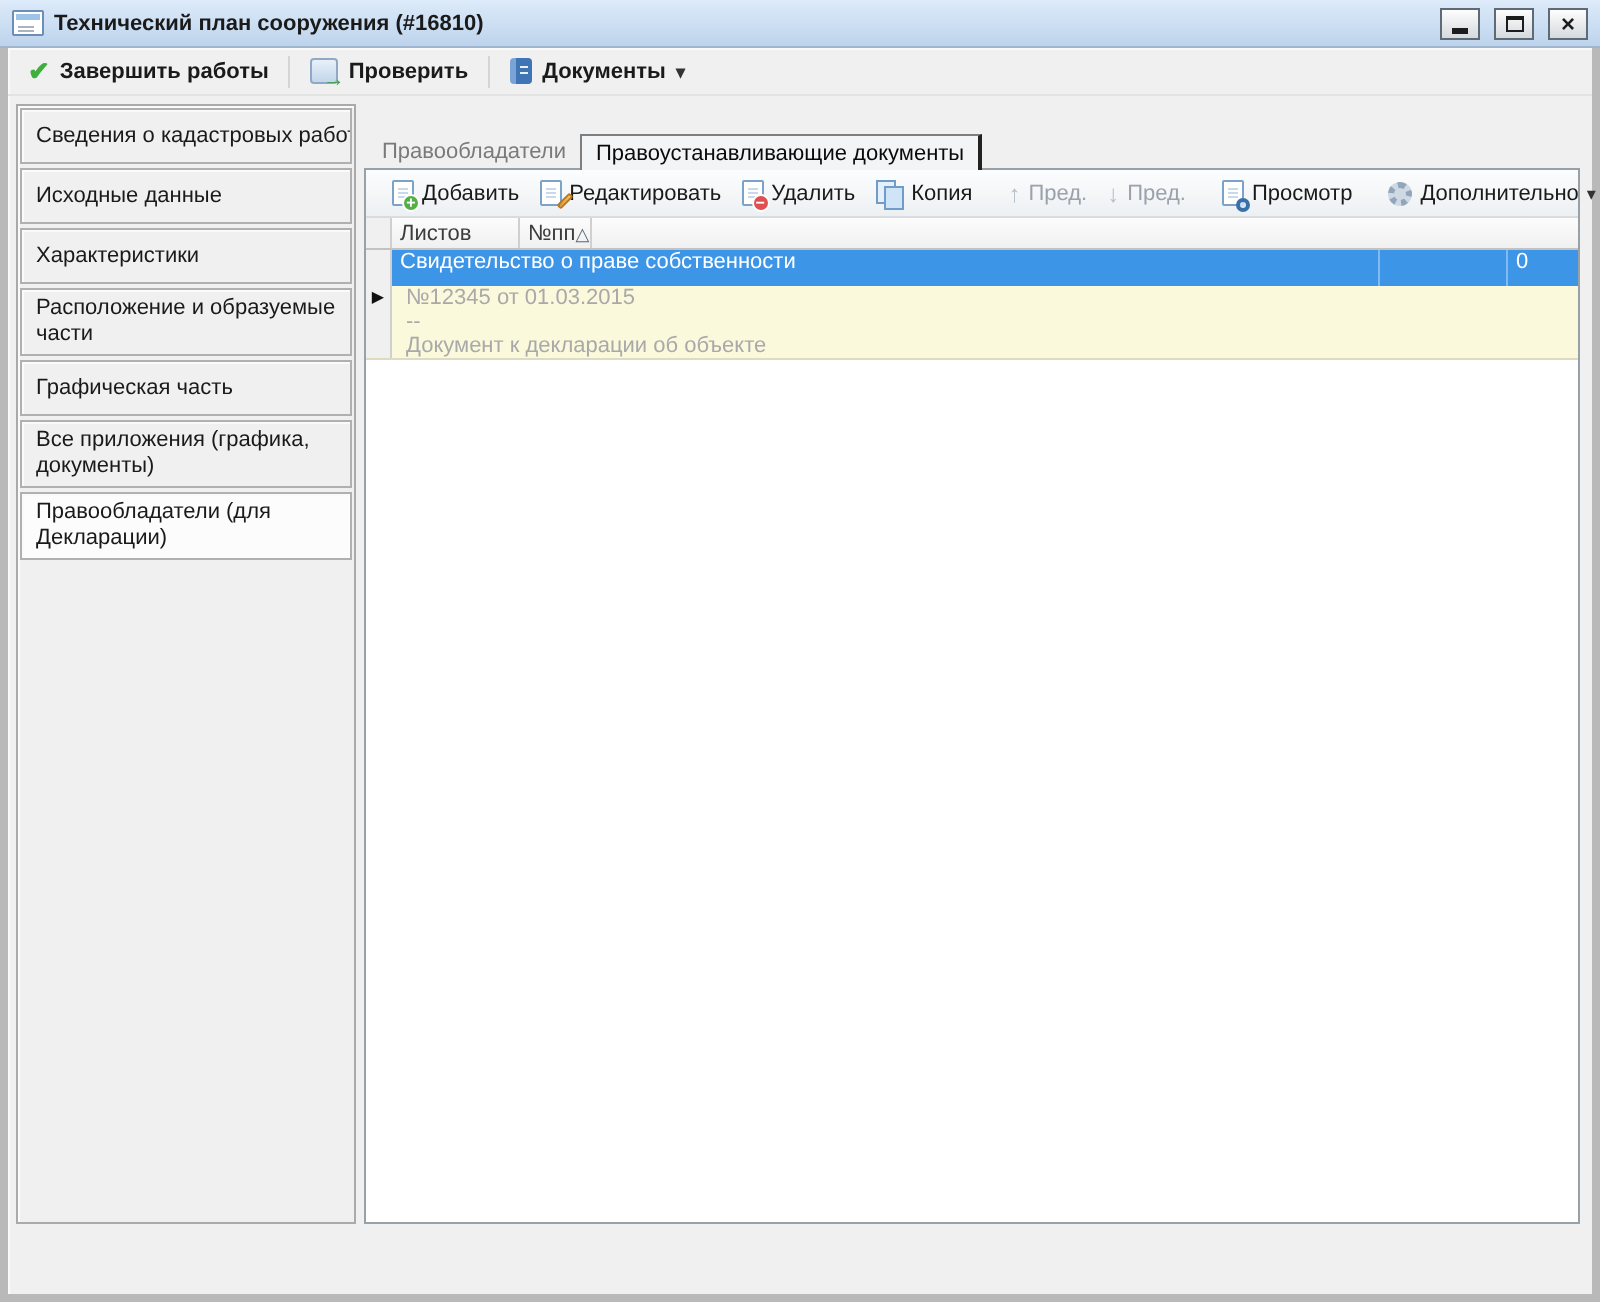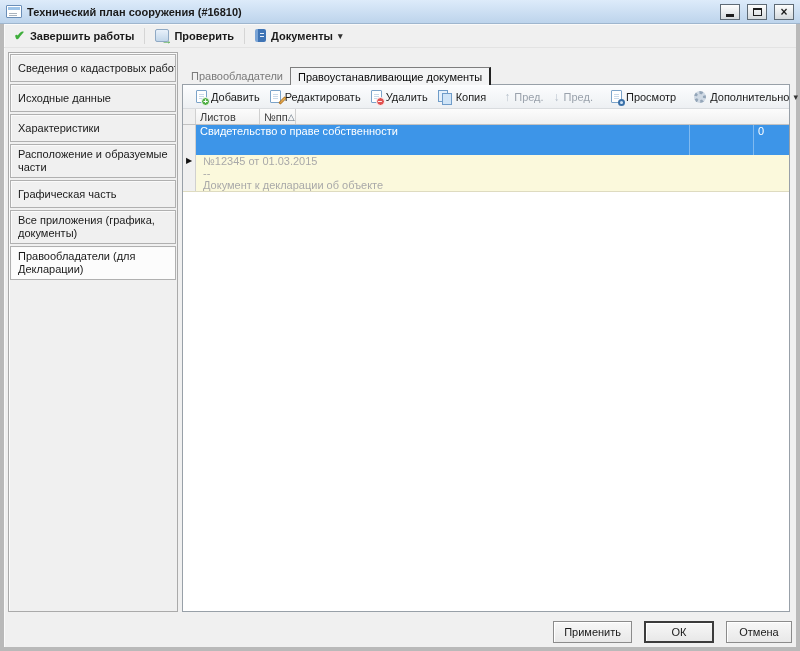--- a/index.html
+++ b/index.html
@@ -87,21 +87,21 @@
   .grid { position:absolute; left:0; right:0; top:24px; bottom:0; background:#fff; overflow:hidden; }
   .grid-head { display:flex; height:16px; background:linear-gradient(#fcfcfc,#f0f0f0);
     border-bottom:1px solid #c2c2c2; color:#3c3c3c; }
   .gutter { width:13px; background:#f0f0f0; border-right:1px solid #d0d0d0; flex:none;
     display:flex; justify-content:center; }
   .hcell { border-right:1px solid #d0d0d0; padding:1px 4px 0; display:flex; align-items:center; }
   .hcell.name { flex:1; }
   .hcell.sheets { width:64px; flex:none; }
   .hcell.num { width:36px; flex:none; justify-content:space-between; padding-right:2px; }
   .sort-icon { font-size:9px; color:#5a6b7a; }
-  .grid-row { display:flex; height:30px; line-height:13px; }
+  .grid-row { display:flex; height:18px; line-height:13px; }
   .grid-row.selected { background:#3d95e8; color:#fff; }
   .cell { padding:0 4px; overflow:hidden; white-space:nowrap; }
   .cell.name { flex:1; }
   .cell.sheets { width:64px; flex:none; border-left:1px solid rgba(255,255,255,.35); }
   .cell.num { width:36px; flex:none; border-left:1px solid rgba(255,255,255,.35); }
   .grid-row.selected .gutter { background:#f0f0f0; color:#1a1a1a; }
   .detail-block { display:flex; border-bottom:1px solid #dedbc0; }
   .detail-block .gutter { align-items:flex-start; }
   .pointer-icon { font-size:8px; line-height:12px; color:#111; }
   .detail-rows { flex:1; background:#fbf9dc; color:#a9a9a9; }
@@ -259,20 +259,15 @@
               <div>№12345 от 01.03.2015</div>
               <div>--</div>
               <div>Документ к декларации об объекте</div>
             </div>
           </div>
         </div>
 
       </div>
     </div>
 
-    <div class="footer">
-      <div class="btn apply">Применить</div>
-      <div class="btn default">ОК</div>
-      <div class="btn">Отмена</div>
-    </div>
 
   </div>
 </div>
 
 </body></html>

